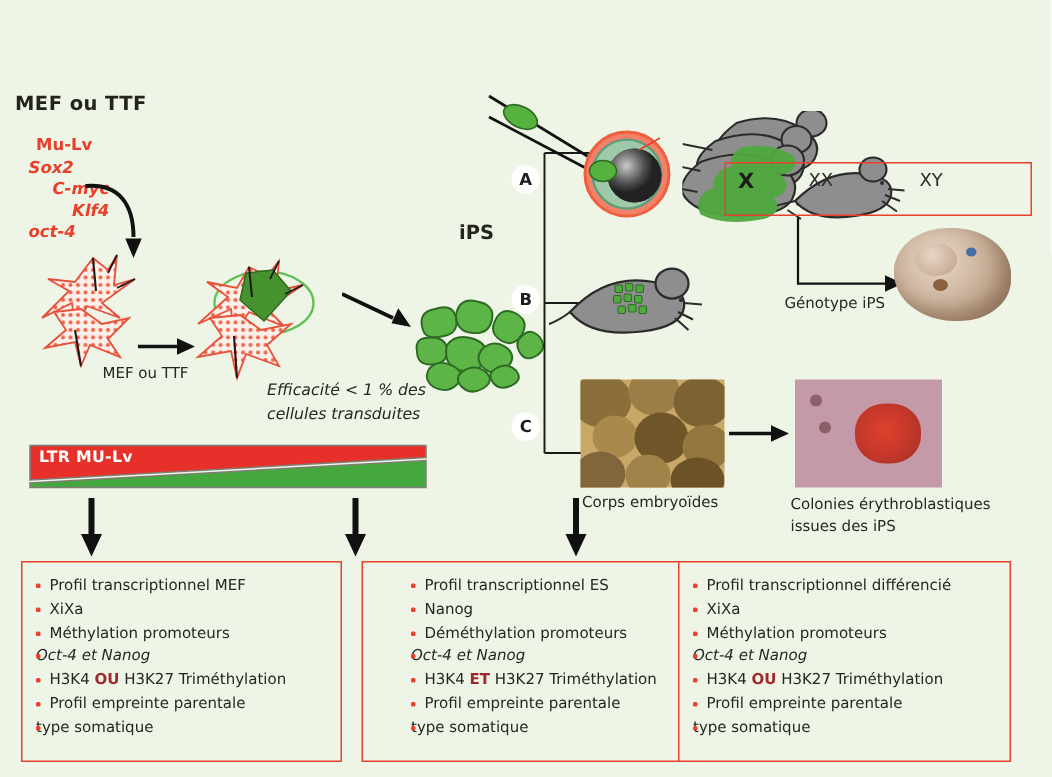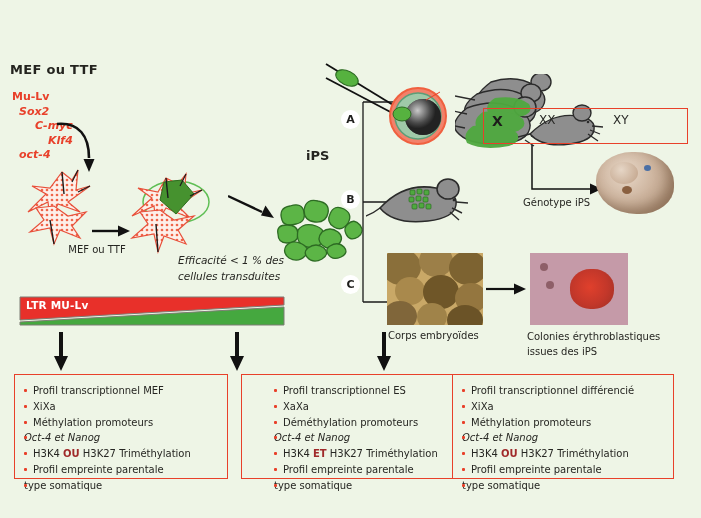--- a/index.html
+++ b/index.html
@@ -13,21 +13,21 @@
   .title{
     position:absolute;left:360px;top:8px;width:330px;text-align:center;
     font-size:11.5px;color:#2a2a28;line-height:1.65;letter-spacing:.2px;
   }
   .mef-heading{
     position:absolute;left:10px;top:62px;font-size:13px;font-weight:bold;
     color:#24241f;letter-spacing:.3px;
   }
   .genelist{position:absolute;left:12px;top:90px;color:#e8402a;
     font-size:11px;font-weight:bold;font-style:italic;line-height:1.32;}
-  .genelist .g0{font-style:normal;margin-left:0px;display:block;}
+  .genelist .g0{font-style:normal;margin-left:12px;display:block;}
   .genelist span{display:block;}
   .g1{margin-left:7px;} .g2{margin-left:23px;} .g3{margin-left:7px;text-align:right;} .g4{margin-left:7px;}
   .cap{position:absolute;font-size:10px;color:#262622;line-height:1.45;}
   .cap-mef{left:22px;top:243px;text-align:center;width:150px;}
   .cap-mef .nanog{color:#36a04a;font-weight:bold;font-style:italic;display:block;font-size:10px;}
   .cap-eff{left:178px;top:253px;width:120px;font-style:italic;font-size:10.5px;line-height:1.5;}
   .ips-label{position:absolute;left:306px;top:148px;font-size:13px;font-weight:bold;color:#24241f;}
   .genotype{position:absolute;left:523px;top:197px;font-size:10px;color:#262622;}
   .cap-eb{position:absolute;left:388px;top:330px;font-size:10px;color:#262622;}
   .cap-col{position:absolute;left:527px;top:330px;font-size:10px;color:#262622;line-height:1.45;width:165px;}
@@ -38,21 +38,21 @@
     position:absolute;width:19px;height:19px;border-radius:50%;
     background:#ffffff;color:#1d1d1b;font-size:11px;font-weight:bold;
     display:flex;align-items:center;justify-content:center;
     box-shadow:0 0 0 0 rgba(0,0,0,0);
   }
   
   .bar-wrap{position:absolute;left:18px;top:296px;width:268px;height:30px;}
   .bar-label{position:absolute;font-size:10.5px;font-weight:bold;color:#ffffff;letter-spacing:.2px;}
   
   .box{
-    position:absolute;top:374px;height:105px;
+    position:absolute;top:374px;height:134px;
     border:1.4px solid #e8402a;background:#eef5e6;box-sizing:border-box;
     padding:9px 8px 0 9px;
   }
   .box ul{list-style:none;margin:0;padding:0;}
   .box li{
     font-size:10px;color:#262622;line-height:1.38;margin-bottom:2px;
     position:relative;padding-left:9px;
   }
   .box li.nb{padding-left:0px;}
   .box li.nb:before{content:"";}
@@ -312,21 +312,21 @@
       <li class="nb ital"><span>Oct-4 et Nanog</span></li>
       <li><span>H3K4 </span><b class="strong-red">OU</b><span> H3K27 Triméthylation</span></li>
       <li><span>Profil empreinte parentale</span></li>
       <li class="nb"><span>type somatique</span></li>
     </ul>
   </div>
 
   <div class="box" id="box2">
     <ul>
       <li><span>Profil transcriptionnel ES</span></li>
-      <li><span>XaXa</span></li>
+      <li><span>Nanog</span></li>
       <li><span>Déméthylation promoteurs</span></li>
       <li class="nb ital"><span>Oct-4 et Nanog</span></li>
       <li><span>H3K4 </span><b class="strong-red">ET</b><span> H3K27 Triméthylation</span></li>
       <li><span>Profil empreinte parentale</span></li>
       <li class="nb"><span>type somatique</span></li>
     </ul>
   </div>
 
   <div class="box" id="box3">
     <ul>

